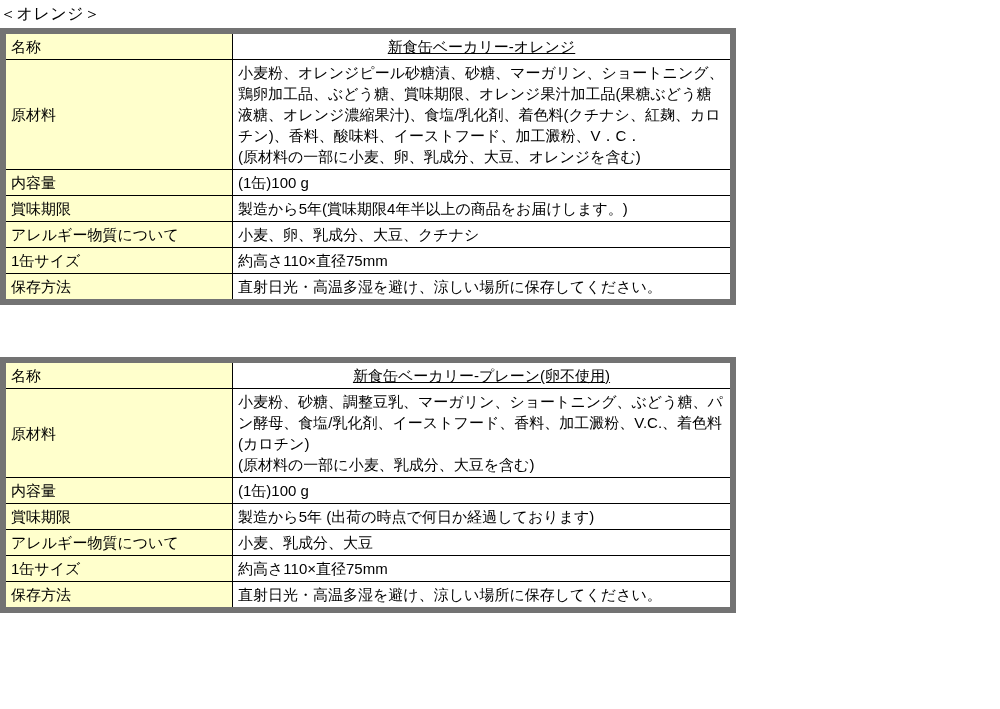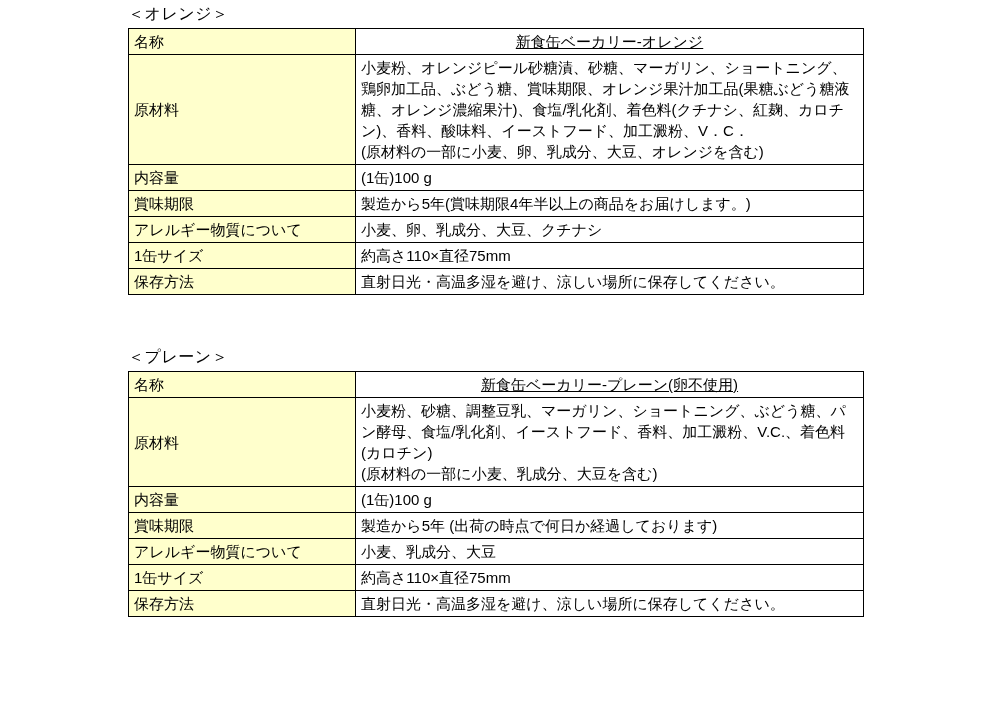--- a/index.html
+++ b/index.html
@@ -12,38 +12,37 @@
     height: 709px;
     font-family: "Liberation Sans", "DejaVu Sans", sans-serif;
     color: #000000;
     overflow: hidden;
   }
   .page {
     position: relative;
     width: 883px;
     height: 709px;
     box-sizing: border-box;
-    padding-left: 128px;
     padding-top: 4px;
   }
   .section {
     width: 736px;
   }
   .section-title {
     font-size: 16px;
     line-height: 20px;
     margin: 0 0 4px 0;
     letter-spacing: 0.5px;
     white-space: nowrap;
   }
   table.spec {
     border-collapse: collapse;
     width: 736px;
     table-layout: fixed;
-    border: 1px solid #737373;
+    border: 6px solid #737373;
   }
   table.spec td {
     border: 1px solid #000000;
     font-size: 15px;
     line-height: 21px;
     padding: 2px 5px;
     vertical-align: middle;
     word-break: break-all;
   }
   td.label {
@@ -104,21 +103,20 @@
           <td class="label">保存方法</td>
           <td class="value">直射日光・高温多湿を避け、涼しい場所に保存してください。</td>
         </tr>
       </tbody>
     </table>
   </div>
 
   <div class="gap"></div>
 
   <div class="section">
-    <div class="section-title">＜プレーン＞</div>
     <table class="spec">
       <tbody>
         <tr>
           <td class="label">名称</td>
           <td class="value center">新食缶ベーカリー-プレーン(卵不使用)</td>
         </tr>
         <tr>
           <td class="label">原材料</td>
           <td class="value multiline">小麦粉、砂糖、調整豆乳、マーガリン、ショートニング、ぶどう糖、パン酵母、食塩/乳化剤、イーストフード、香料、加工澱粉、V.C.、着色料(カロチン)
 (原材料の一部に小麦、乳成分、大豆を含む)</td>

